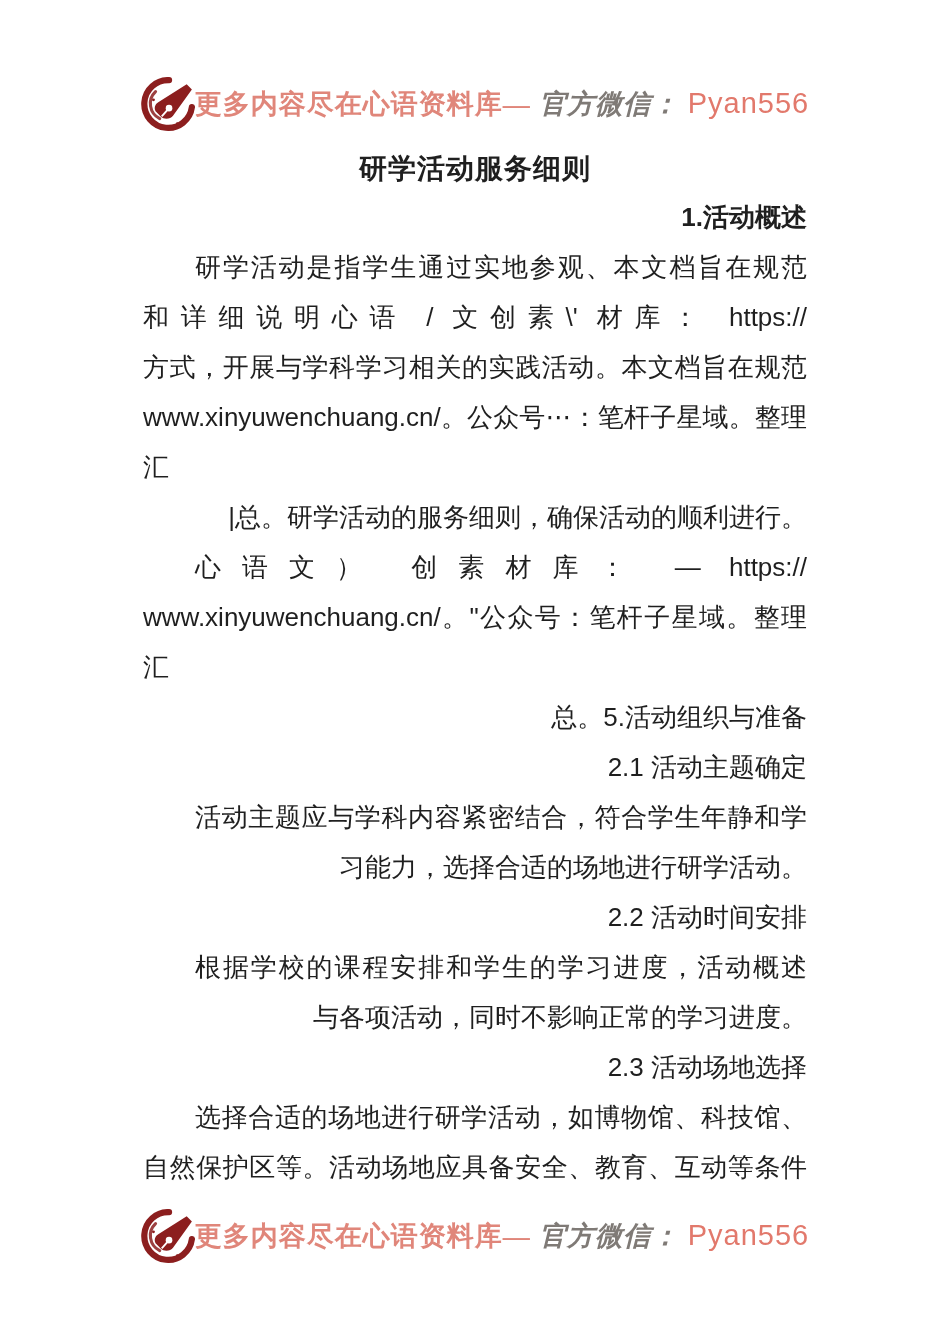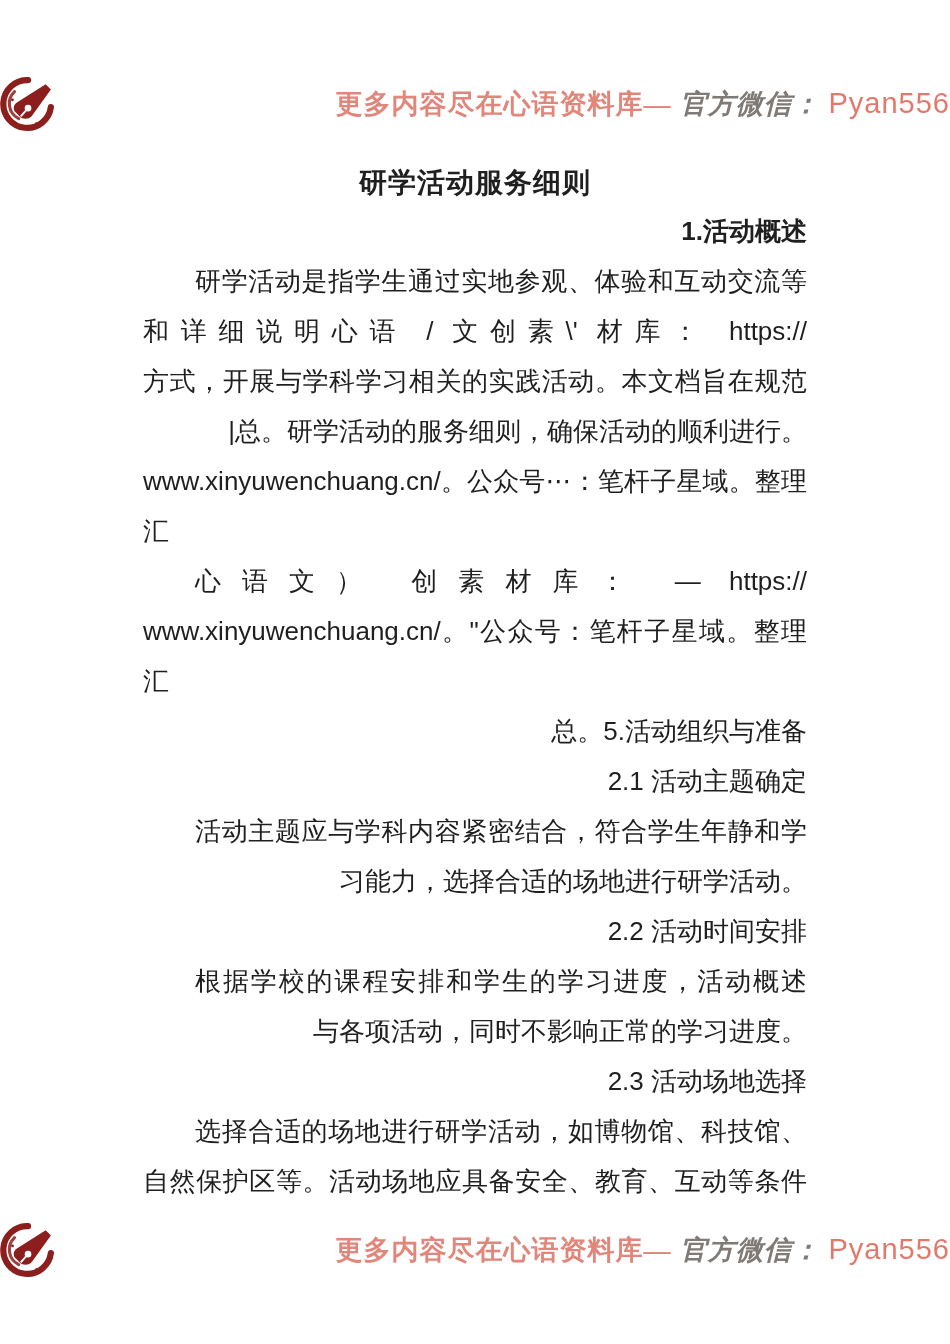--- a/index.html
+++ b/index.html
@@ -13,21 +13,21 @@
     height: 1344px;
     background: #ffffff;
     overflow: hidden;
     font-family: "Liberation Sans", "DejaVu Sans", sans-serif;
     color: #1f1f1f;
   }
   
   .wm {
     display: flex;
     align-items: center;
-    justify-content: space-between;
+    justify-content: center;
     height: 56px;
   }
   .wm.header { margin-top: 76px; }
   .wm.footer { margin-top: 16px; }
   .wm-logo {
     width: 54px;
     height: 54px;
     flex: 0 0 auto;
     display: inline-block;
   }
@@ -50,21 +50,21 @@
   .wm-account {
     color: #e2796c;
     font-size: 29px;
     font-family: "Liberation Sans", "DejaVu Sans", sans-serif;
   }
   
   .doc {
     padding: 0 143px;
   }
   .title {
-    margin: 28px 0 0 0;
+    margin: 14px 0 0 0;
     font-size: 28px;
     line-height: 46px;
     font-weight: bold;
     text-align: center;
     letter-spacing: 1px;
   }
   .lines { margin-top: 0; }
   .line {
     font-size: 26px;
     line-height: 50px;
@@ -103,25 +103,25 @@
   </div>
 
   <div class="doc">
 
     <h1 class="title">研学活动服务细则</h1>
 
     <div class="lines">
 
       <div class="line b ind">1.活动概述</div>
 
-      <div class="line j ind">研学活动是指学生通过实地参观、体验和互动交流等</div>
+      <div class="line j ind">研学活动是指学生通过实地参观、本文档旨在规范</div>
       <div class="line j">和详细说明心语 / 文创素\' 材库： https://</div>
       <div class="line j">方式，开展与学科学习相关的实践活动。本文档旨在规范</div>
+      <div class="line j">www.xinyuwenchuang.cn/。公众号⋯：笔杆子星域。整理汇</div>
       <div class="line">|总。研学活动的服务细则，确保活动的顺利进行。</div>
-      <div class="line j">www.xinyuwenchuang.cn/。公众号⋯：笔杆子星域。整理汇</div>
 
       <div class="line j ind">心语文） 创素材库： — https://</div>
       <div class="line j">www.xinyuwenchuang.cn/。"公众号：笔杆子星域。整理汇</div>
       <div class="line">总。5.活动组织与准备</div>
 
       <div class="line ind">2.1 活动主题确定</div>
       <div class="line j ind">活动主题应与学科内容紧密结合，符合学生年静和学</div>
       <div class="line">习能力，选择合适的场地进行研学活动。</div>
 
       <div class="line ind">2.2 活动时间安排</div>

